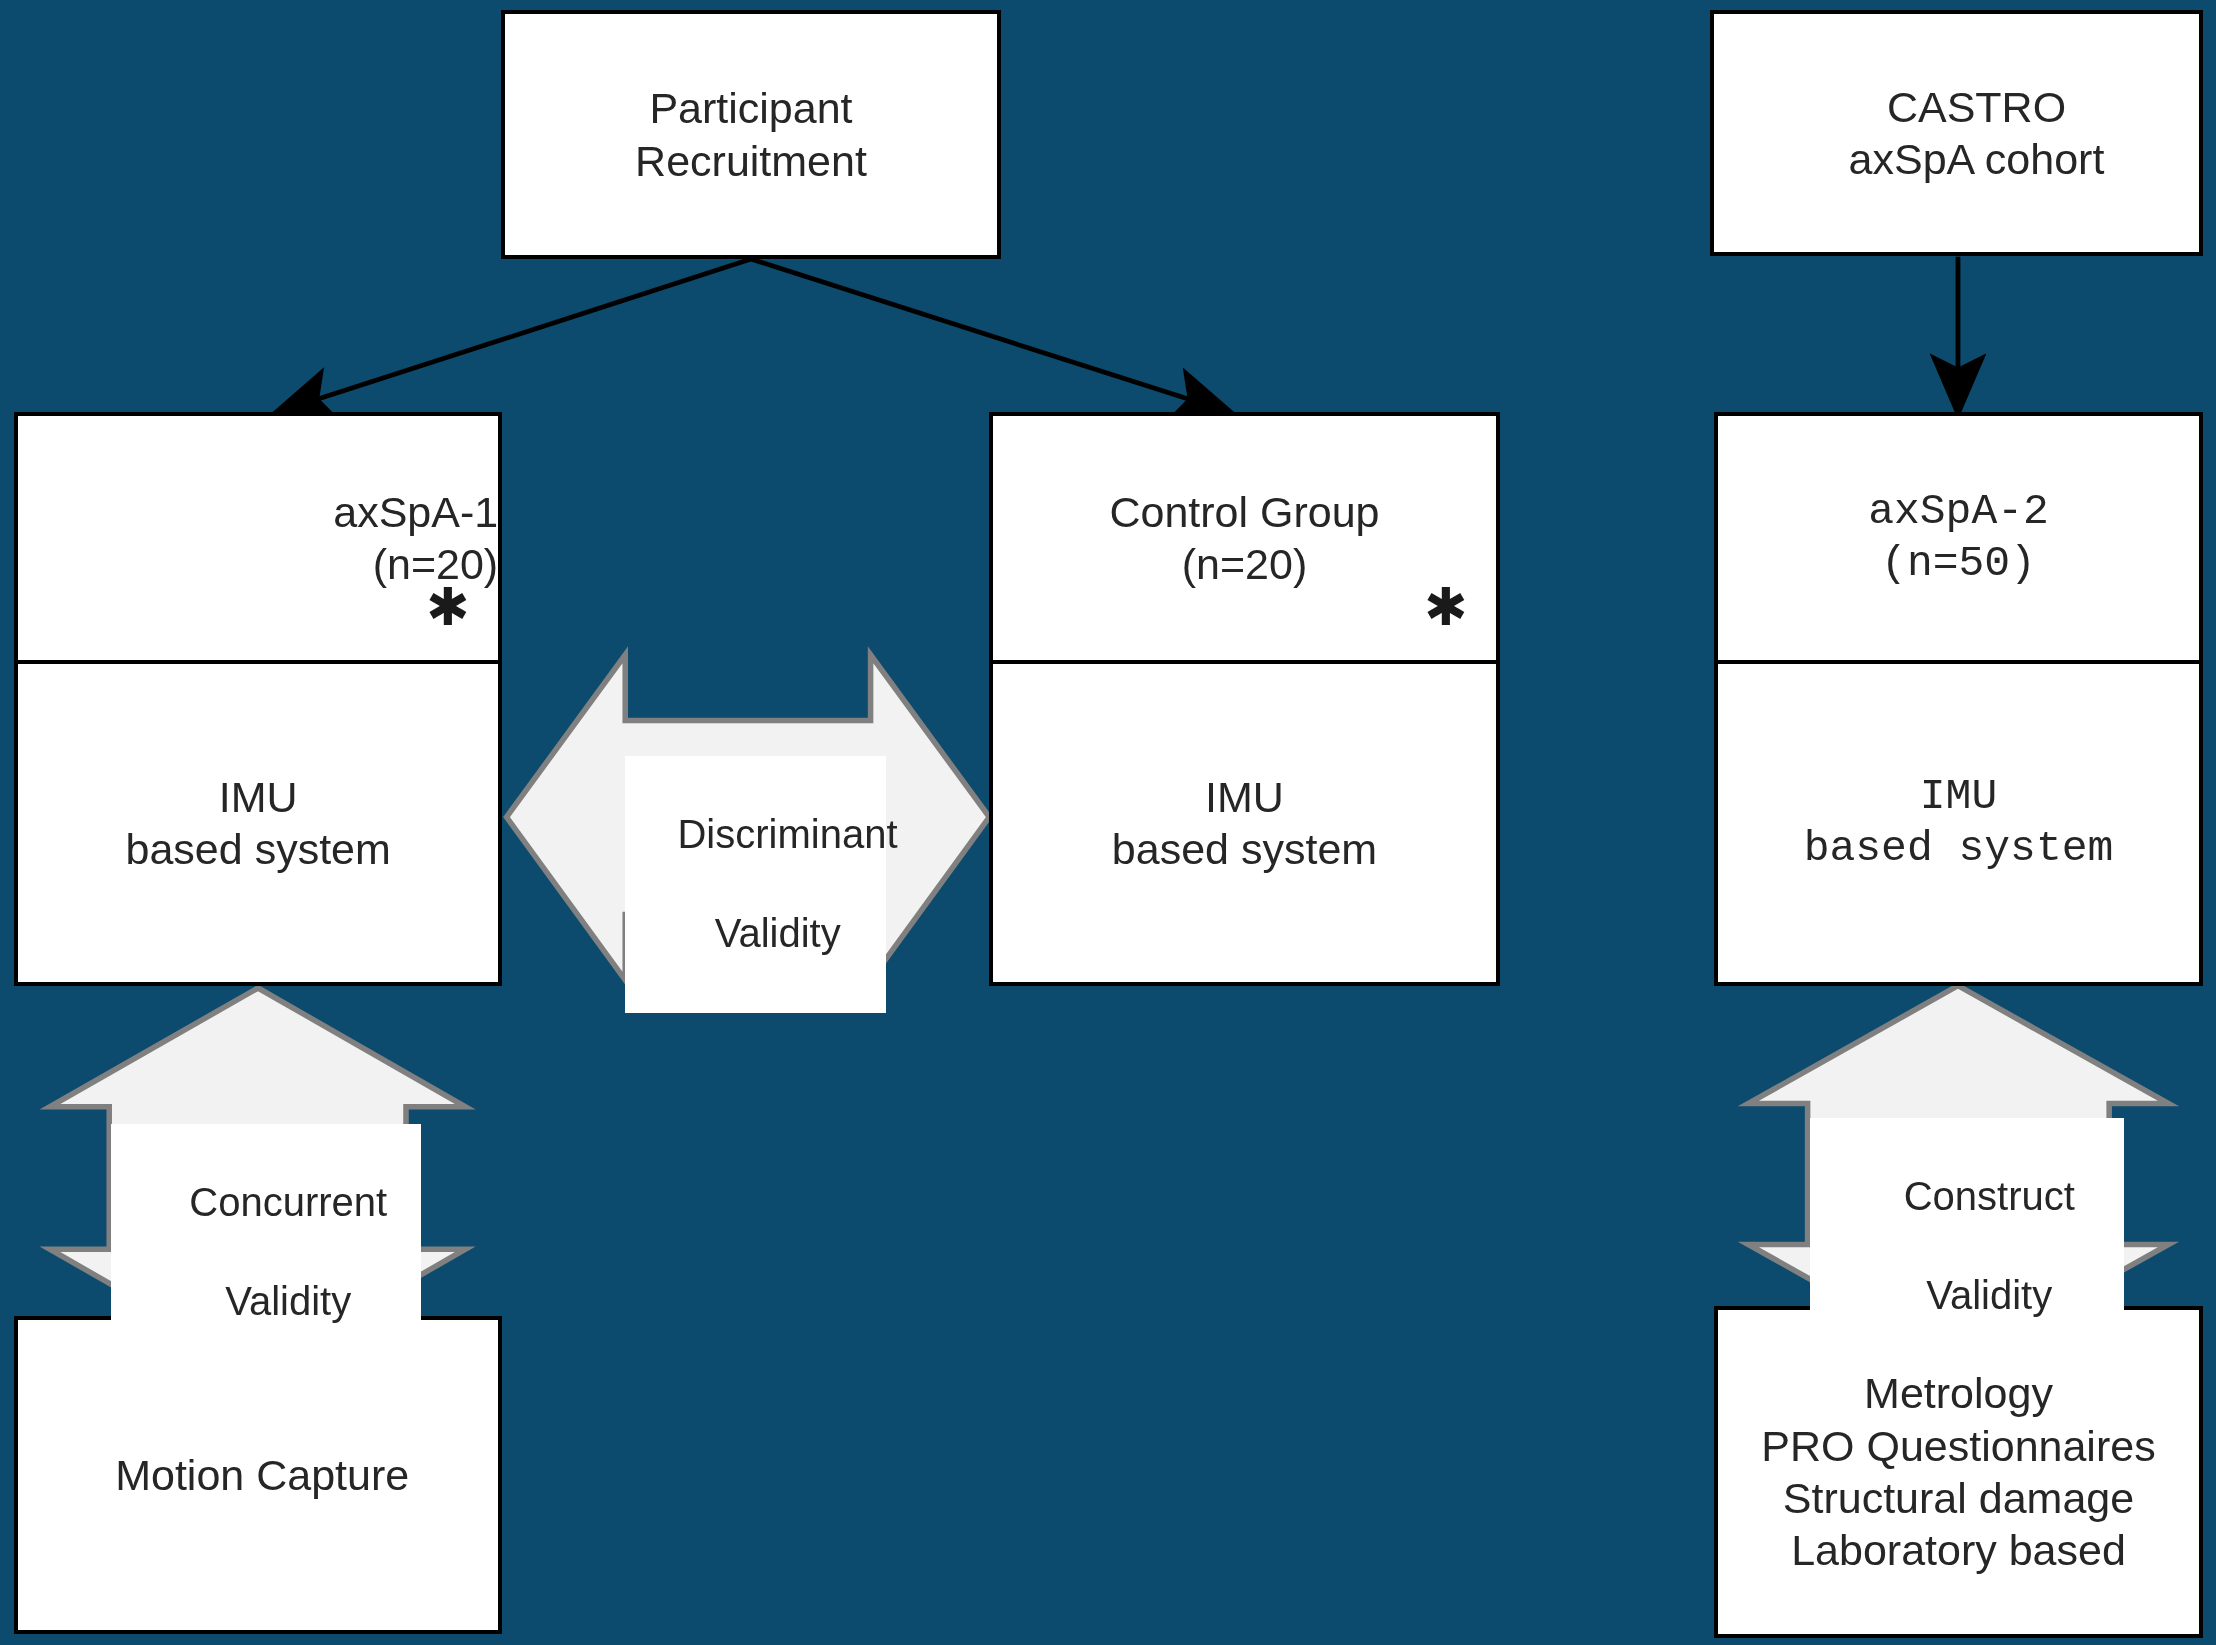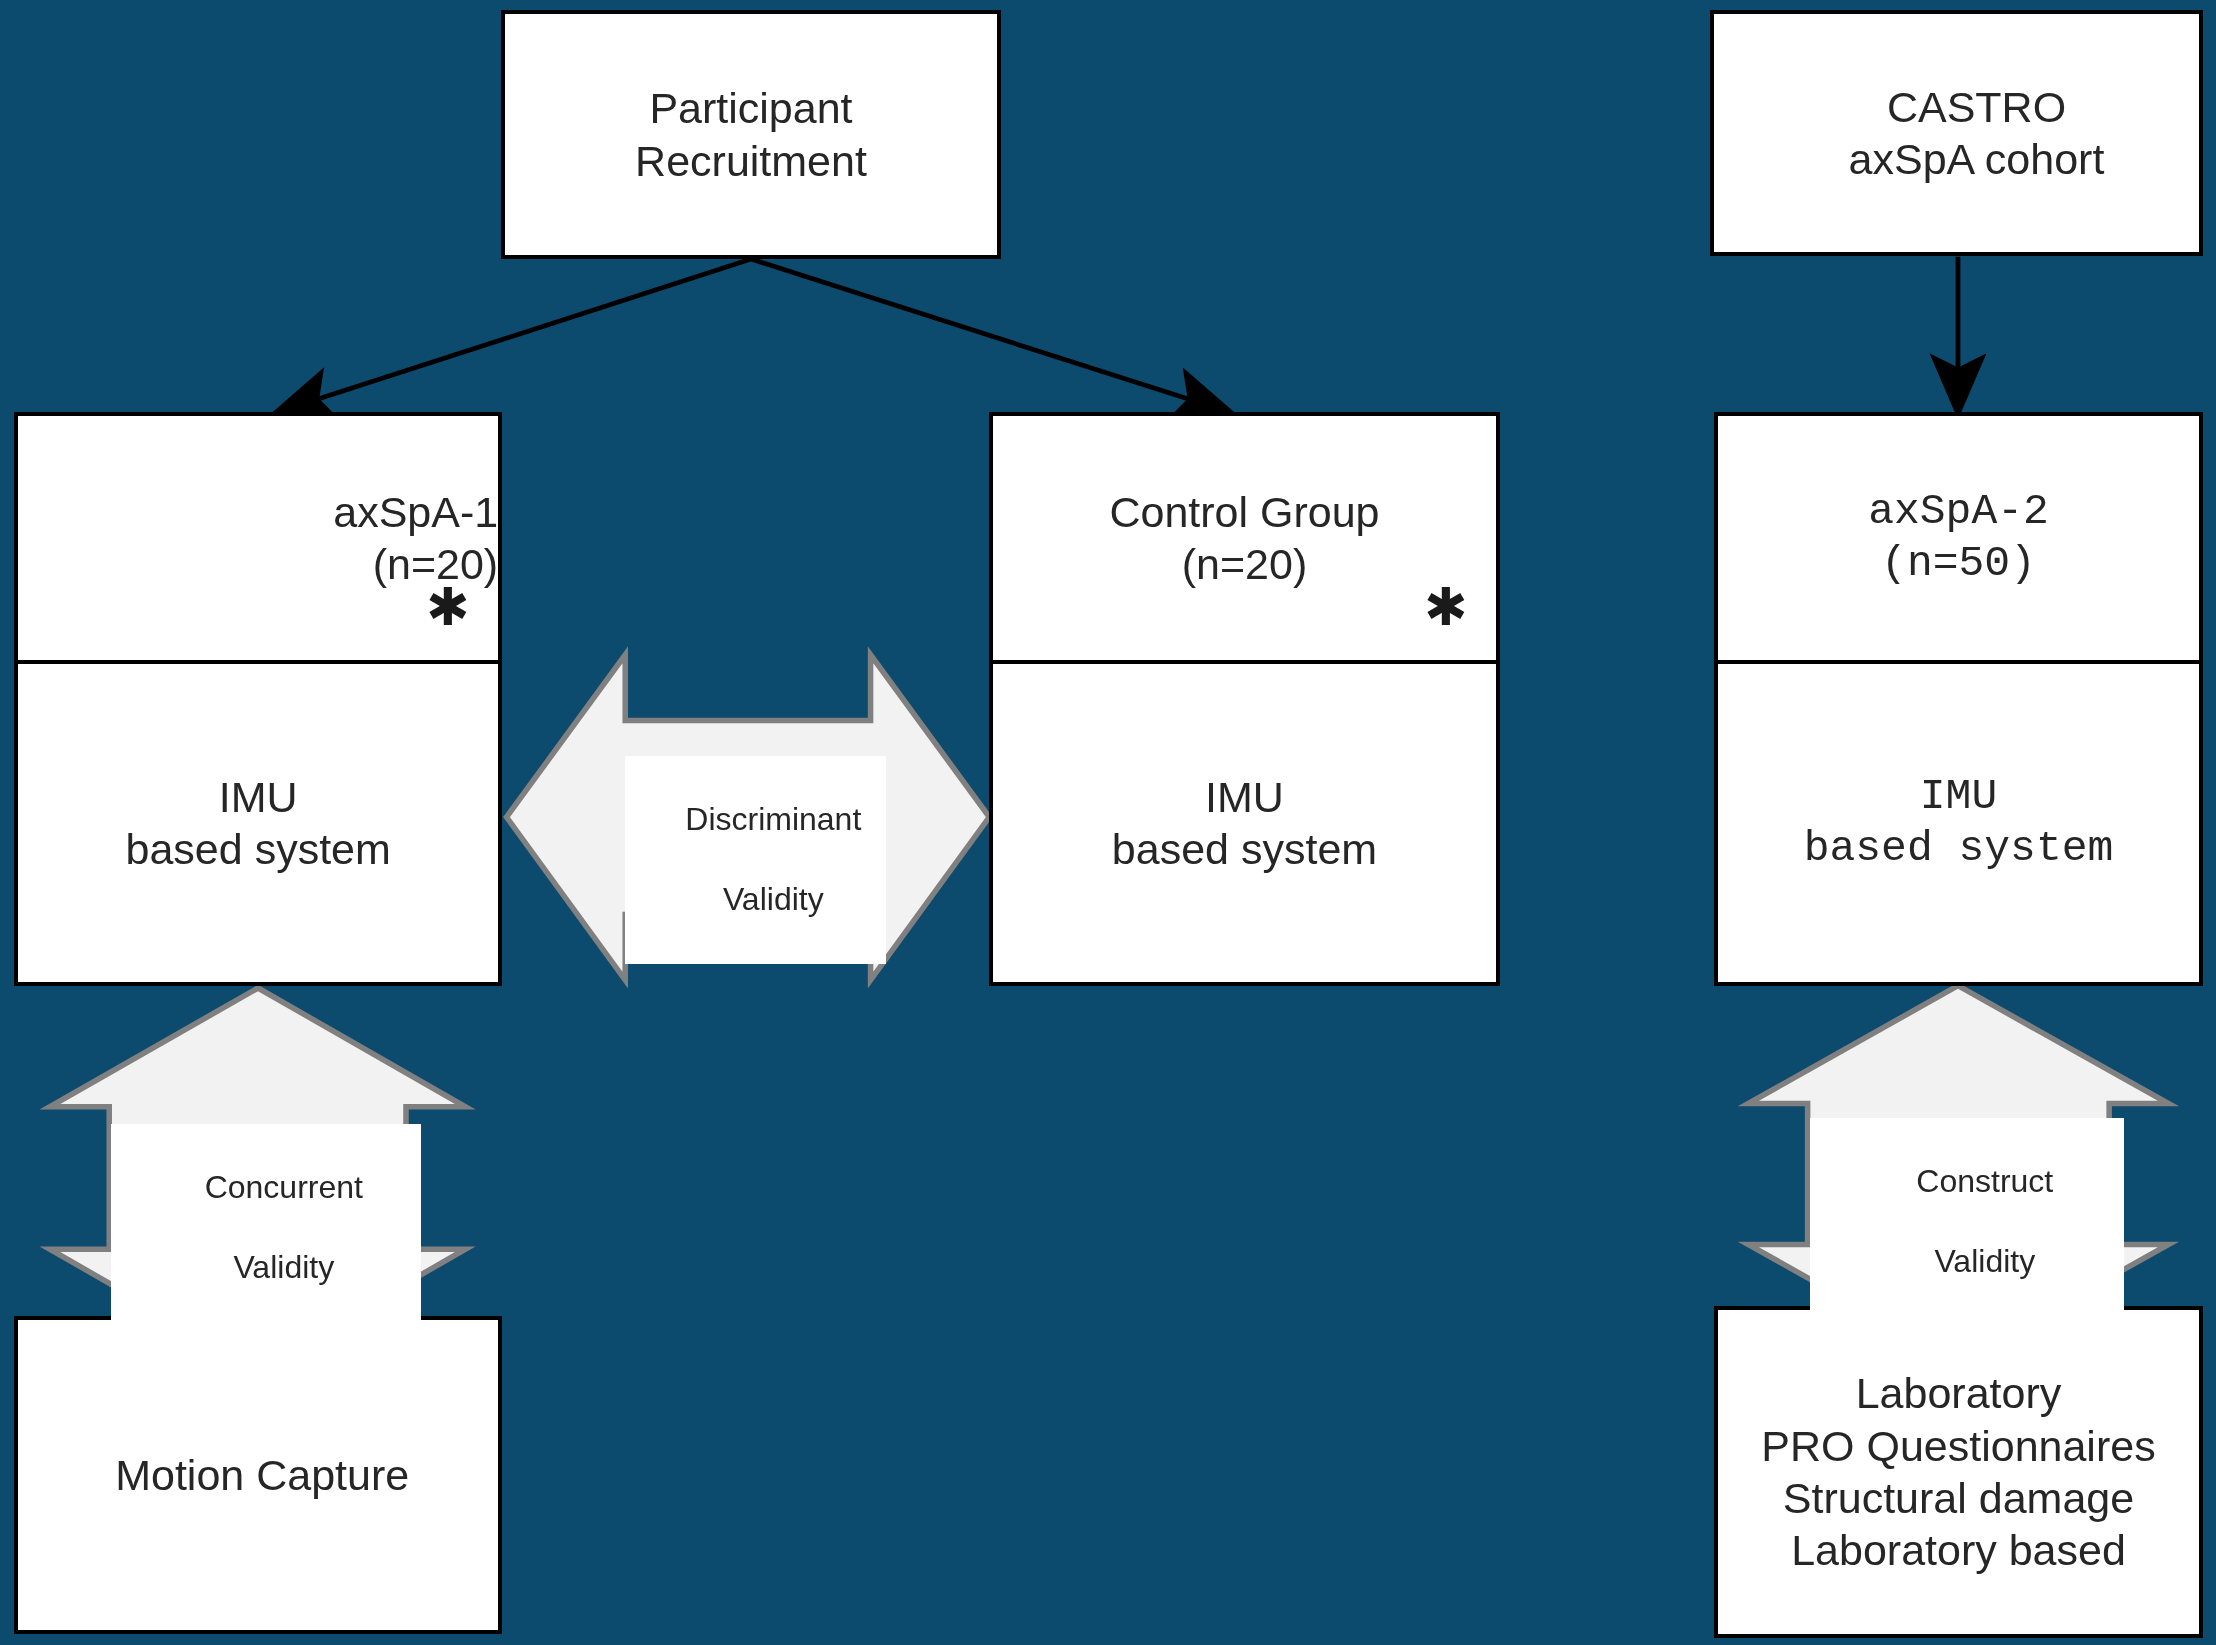--- a/index.html
+++ b/index.html
@@ -56,21 +56,21 @@
     left: 0;
     top: 0;
     width: 2216px;
     height: 1646px;
     pointer-events: none;
   }
   .arrow-label {
     position: absolute;
     background: #ffffff;
     color: #262626;
-    font-size: 32px;
+    font-size: 40px;
     line-height: 1.24;
     text-align: center;
     padding: 4.7px 8px;
     white-space: pre;
   }
 </style>
 </head>
 <body>
 
 <div id="canvas">
@@ -145,21 +145,21 @@
   </div>
 
   <div class="box" style="left:14.2px; top:1316px; width:488px; height:318px;">
     <div class="cell" style="flex:1;padding-left:8px;">
       <span class="line">Motion Capture</span>
     </div>
   </div>
 
   <div class="box" style="left:1714px; top:1306px; width:489px; height:332px;">
     <div class="cell" style="flex:1;">
-      <span class="line">Laboratory</span>
+      <span class="line">Metrology</span>
       <span class="line">PRO Questionnaires</span>
       <span class="line">Structural damage</span>
       <span class="line">Laboratory based</span>
     </div>
   </div>
 
   <div class="arrow-label" style="left:625px; top:756px; width:245px;">
     <span class="line">Discriminant</span><br>
     <span class="line">Validity</span>
   </div>

